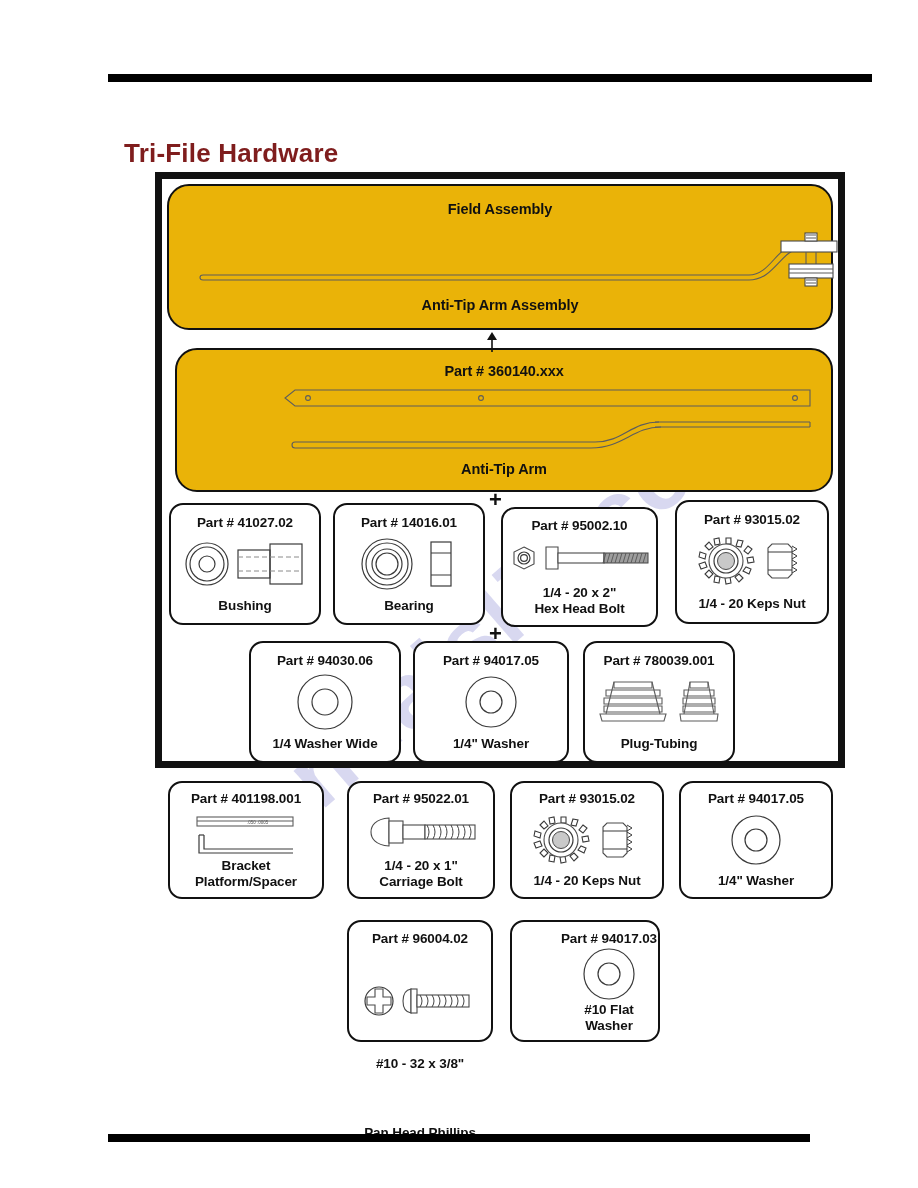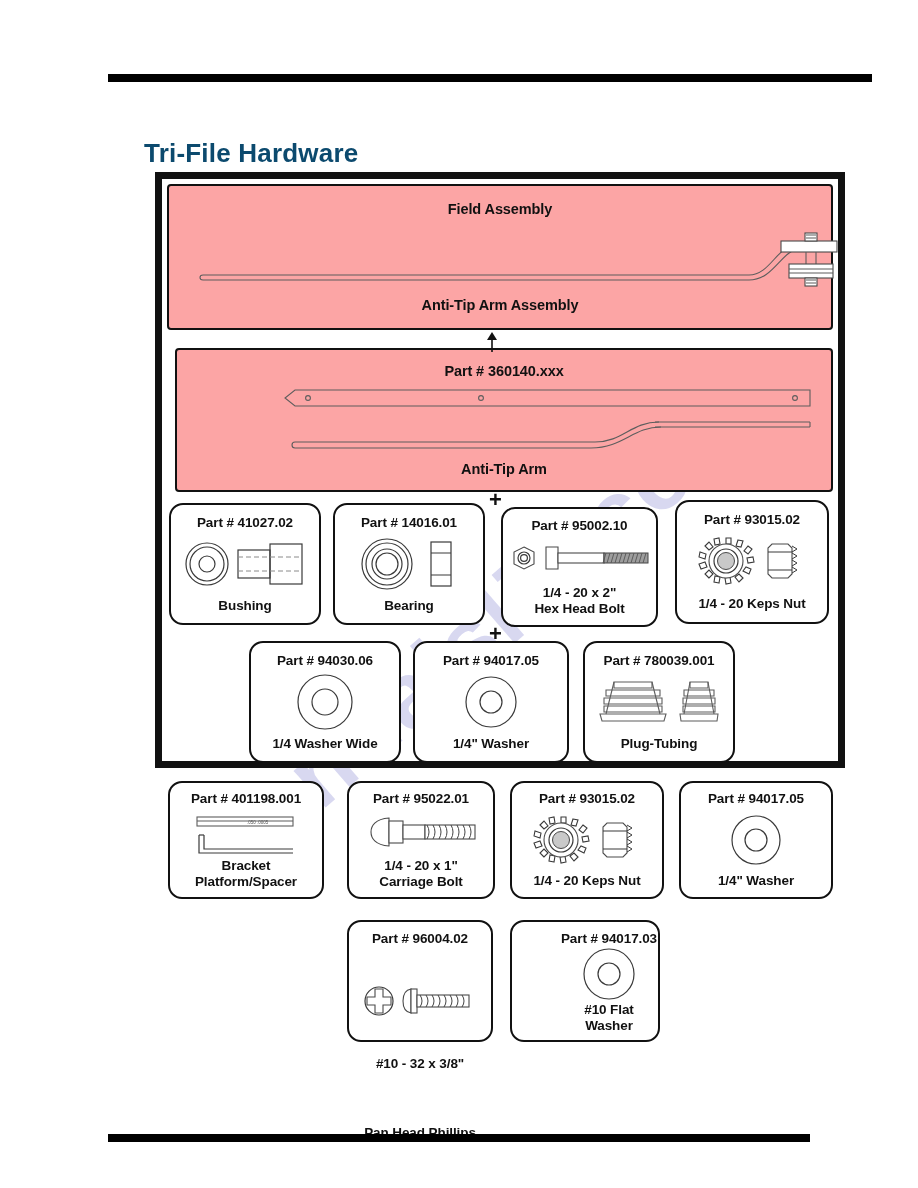--- a/index.html
+++ b/index.html
@@ -26,35 +26,34 @@
     white-space:nowrap;
   }
 
   
   .rule-top{position:absolute;left:108px;top:74px;width:764px;height:8px;background:#000;z-index:5;}
   .rule-bottom{position:absolute;left:108px;top:1134px;width:702px;height:8px;background:#000;z-index:5;}
 
   
   .title{
     position:absolute;left:124px;top:138px;
-    font-size:26px;font-weight:700;color:#0c4a6e;letter-spacing:.2px;
+    font-size:26px;font-weight:700;color:#7f1d1d;letter-spacing:.2px;
     z-index:5;
-    margin-left:20px;
   }
 
   
   .outer-box{
     position:absolute;left:155px;top:172px;width:690px;height:596px;
     border:7px solid #111;box-sizing:border-box;background:transparent;z-index:2;
   }
 
   
   .panel{
-    position:absolute;border:2.6px solid #111;border-radius:4px;
-    background:#fca5a5;box-sizing:border-box;z-index:3;
+    position:absolute;border:2.6px solid #111;border-radius:22px;
+    background:#eab308;box-sizing:border-box;z-index:3;
   }
   .card{
     position:absolute;border:2.6px solid #111;border-radius:14px;
     background:#fff;box-sizing:border-box;z-index:3;
     display:flex;flex-direction:column;align-items:center;
   }
   .cap{
     font-size:13.5px;font-weight:700;color:#111;text-align:center;
     line-height:1.18;letter-spacing:-.1px;
   }

